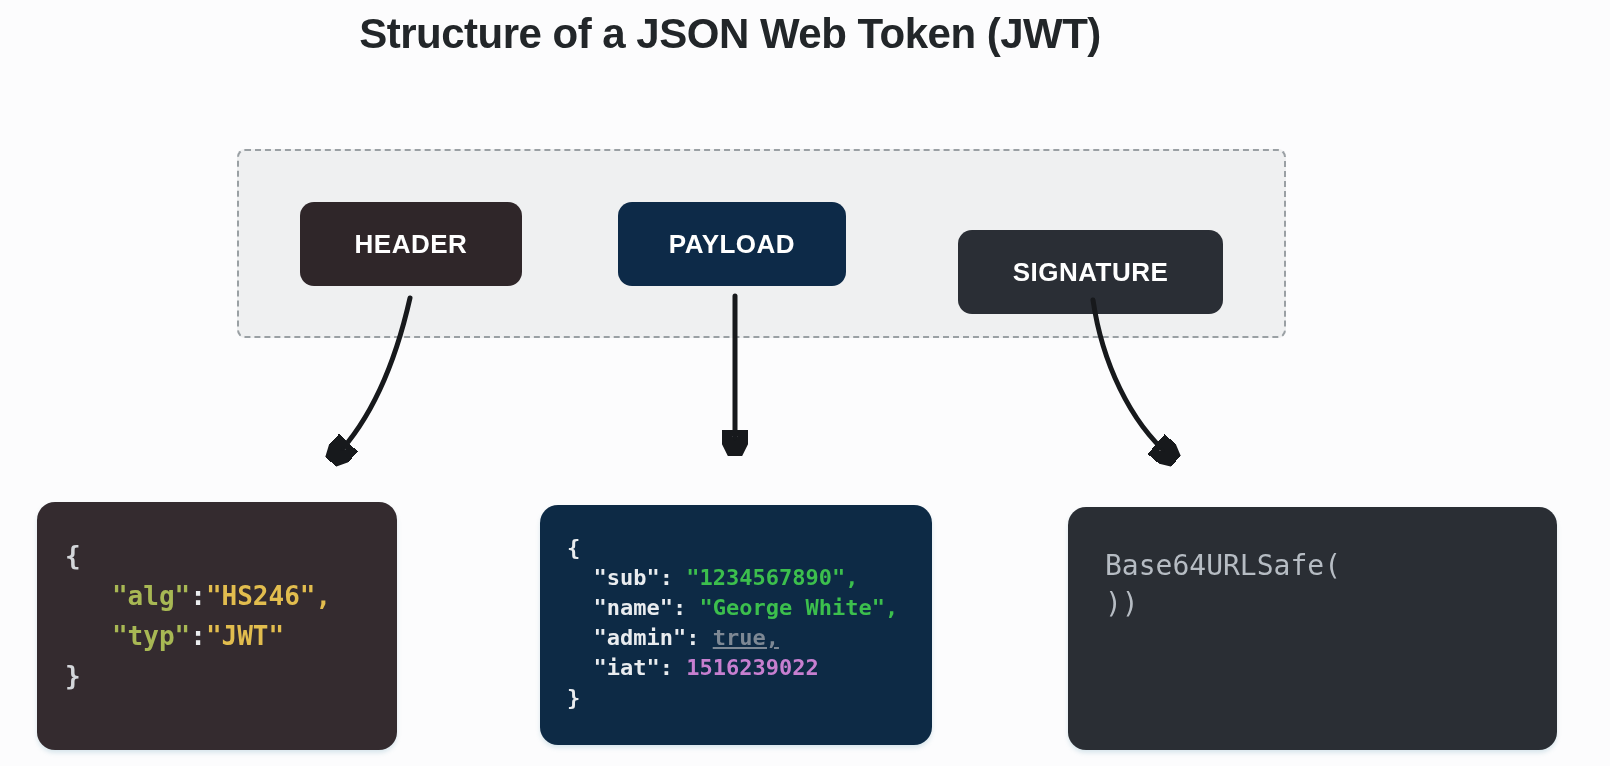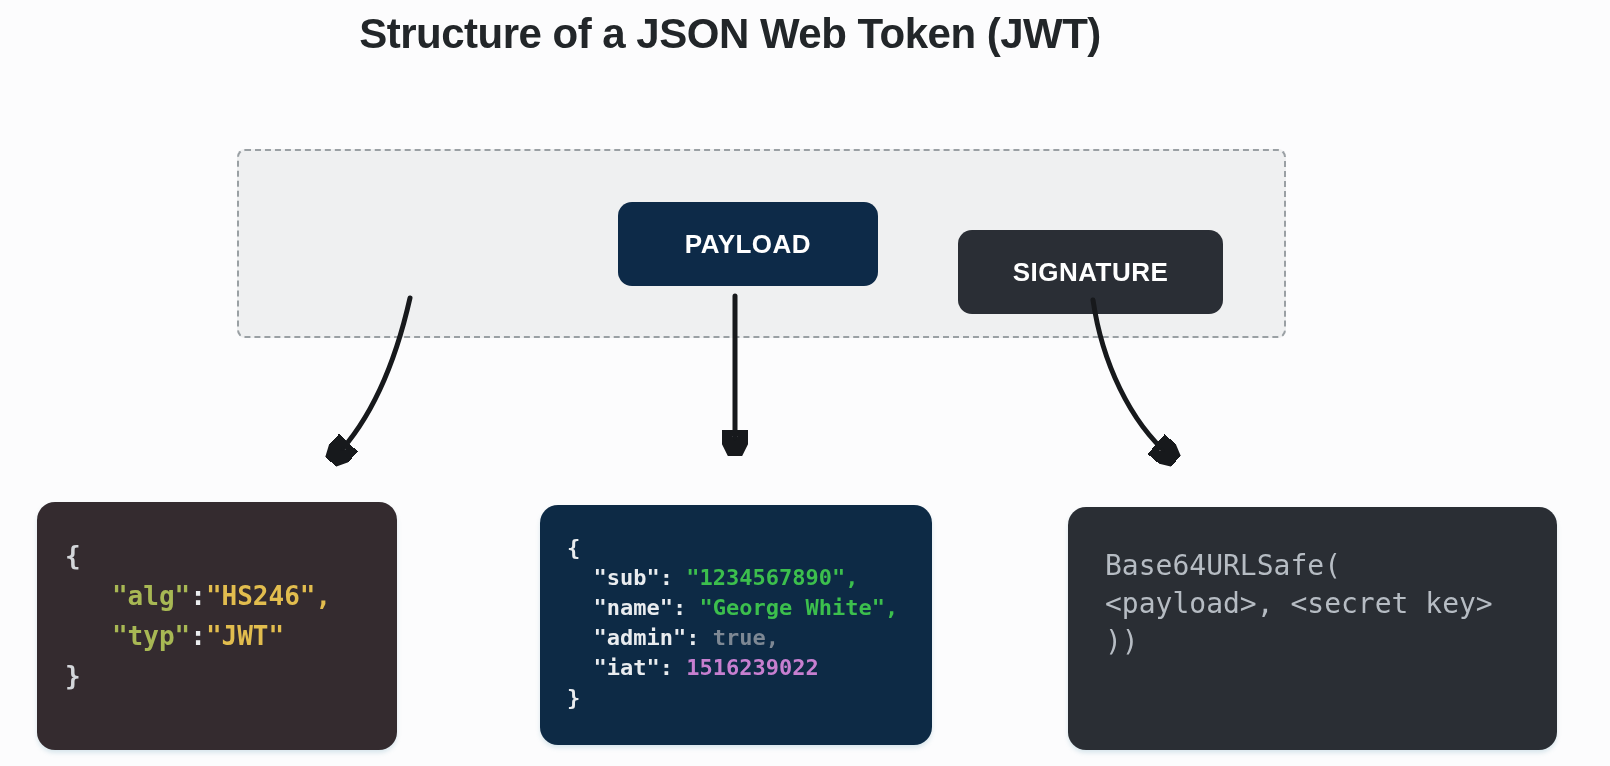--- a/index.html
+++ b/index.html
@@ -49,21 +49,21 @@
     border-radius: 14px;
     display: flex;
     align-items: center;
     justify-content: center;
     color: #ffffff;
     font-size: 26px;
     font-weight: 700;
     letter-spacing: 0.5px;
   }
   .chip-header    { left: 300px; width: 222px; background: var(--header-chip-bg, #2f2629); }
-  .chip-payload   { left: 618px; width: 260px; background: var(--payload-chip-bg, #0d2a48); }
+  .chip-payload   { left: 618px; width: 228px; background: var(--payload-chip-bg, #0d2a48); }
   .chip-signature { left: 958px; width: 265px; background: var(--signature-chip-bg, #2a2e35); margin-top: 28px; }
 
   
   .arrows {
     position: absolute;
     left: 0; top: 0;
     width: 1610px; height: 766px;
     pointer-events: none;
   }
   .arrows path {
@@ -104,21 +104,21 @@
     background: var(--payload-block-bg, #0d2a45);
     padding: 28px 0 0 27px;
     font-size: 22px;
     line-height: 30px;
     font-weight: 700;
   }
   .code-payload .tok-brace,
   .code-payload .tok-key,
   .code-payload .tok-colon { color: #e9ecef; }
   .code-payload .tok-string { color: var(--string-green, #3cbf4d); }
-  .code-payload .tok-bool   { color: var(--bool-gray, #7d8894); }
+  .code-payload .tok-bool   { color: var(--bool-gray, #7d8894); text-decoration: underline; }
   .code-payload .tok-number { color: var(--number-violet, #c77fd0); }
 
   .code-signature {
     left: 1068px; top: 507px;
     width: 489px; height: 243px;
     background: var(--signature-block-bg, #2a2e34);
     padding: 40px 0 0 37px;
     font-size: 28px;
     line-height: 38px;
     font-weight: 400;
@@ -127,35 +127,36 @@
 </style>
 </head>
 <body>
 
 <div class="canvas">
 
   <h1 class="title">Structure of a JSON Web Token (JWT)</h1>
 
   <div class="token-strip"></div>
 
+  <div class="chip chip-header">HEADER</div>
 
   <div class="chip chip-payload">PAYLOAD</div>
 
   <div class="chip chip-signature">SIGNATURE</div>
 
   <svg class="arrows" viewBox="0 0 1610 766" xmlns="http://www.w3.org/2000/svg">
     <defs>
       <marker id="arrowhead" markerUnits="userSpaceOnUse" markerWidth="26" markerHeight="26" viewBox="0 0 10 10" refX="7" refY="5" orient="auto">
         <path d="M0,0 L10,5 L0,10 Z" fill="#17191c" stroke="none"></path>
       </marker>
     </defs>
     <path d="M 410 298 C 396 360 372 418 336 456" marker-end="url(#arrowhead)"></path>
     <path d="M 735 296 L 735 448" marker-end="url(#arrowhead)"></path>
     <path d="M 1093 300 C 1102 362 1130 422 1170 456" marker-end="url(#arrowhead)"></path>
   </svg>
 
   <div class="code code-header"><div class="code-line"><span class="tok-brace">{</span></div><div class="code-line"><span class="tok-brace">   </span><span class="tok-key">"alg"</span><span class="tok-colon">:</span><span class="tok-string">"HS246",</span></div><div class="code-line"><span class="tok-brace">   </span><span class="tok-key">"typ"</span><span class="tok-colon">:</span><span class="tok-string">"JWT"</span></div><div class="code-line"><span class="tok-brace">}</span></div></div>
 
   <div class="code code-payload"><div class="code-line"><span class="tok-brace">{</span></div><div class="code-line"><span class="tok-brace">  </span><span class="tok-key">"sub"</span><span class="tok-colon">: </span><span class="tok-string">"1234567890",</span></div><div class="code-line"><span class="tok-brace">  </span><span class="tok-key">"name"</span><span class="tok-colon">: </span><span class="tok-string">"George White",</span></div><div class="code-line"><span class="tok-brace">  </span><span class="tok-key">"admin"</span><span class="tok-colon">: </span><span class="tok-bool">true,</span></div><div class="code-line"><span class="tok-brace">  </span><span class="tok-key">"iat"</span><span class="tok-colon">: </span><span class="tok-number">1516239022</span></div><div class="code-line"><span class="tok-brace">}</span></div></div>
 
-  <div class="code code-signature"><div class="code-line"><span class="tok-text">Base64URLSafe(</span></div><div class="code-line"><span class="tok-text">&lt;payload&gt;, &lt;secret key&gt;</span></div><div class="code-line"><span class="tok-text">))</span></div></div>
+  <div class="code code-signature"><div class="code-line"><span class="tok-text">Base64URLSafe(</span></div><div class="code-line"><span class="tok-text">))</span></div></div>
 
 </div>
 
 </body></html>

